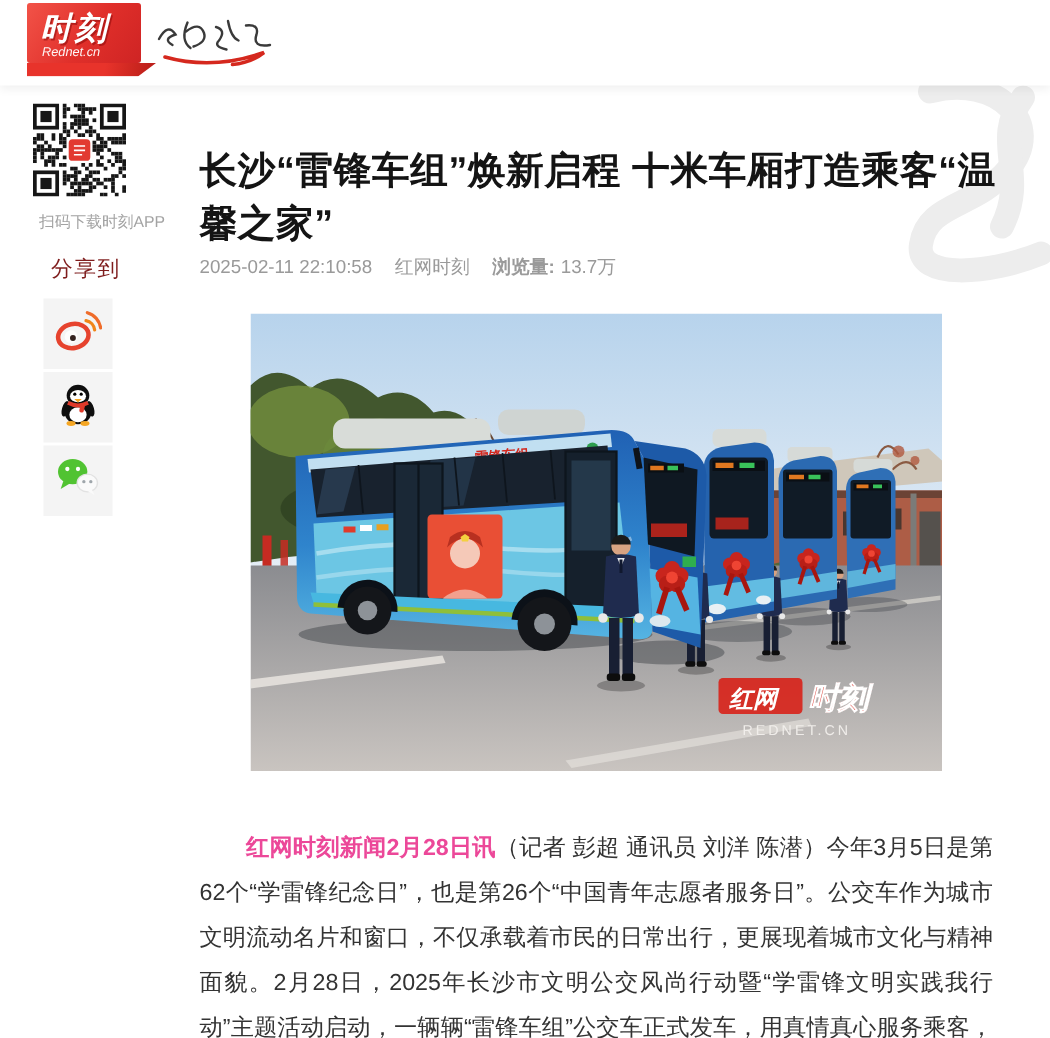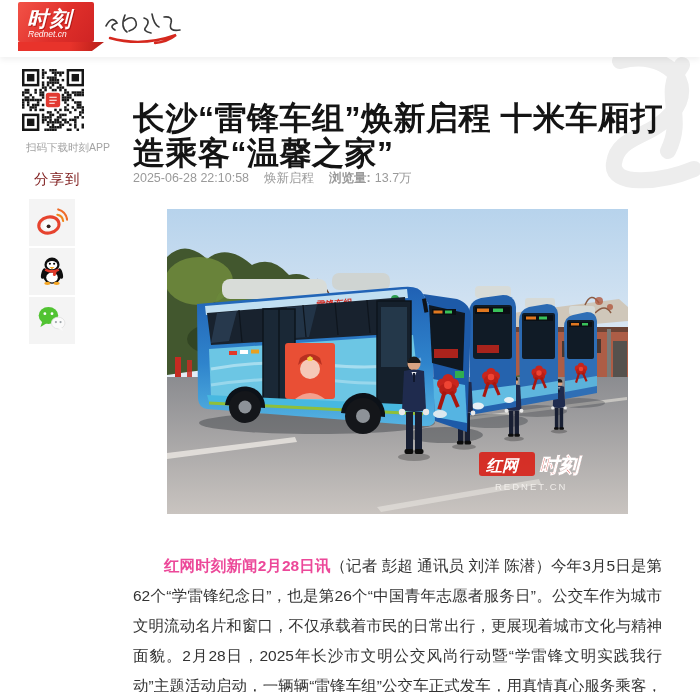--- a/index.html
+++ b/index.html
@@ -28,21 +28,21 @@
   .qr-box{position:absolute;left:22px;top:12px;width:62px;height:62px;background:#fff;}
   .qr-caption{position:absolute;left:10px;top:84px;width:100px;text-align:right;
         font-size:10.5px;color:#a3a3a3;}
   .share-label{position:absolute;left:34px;top:113px;font-size:14.5px;color:#7f1d1d;letter-spacing:1px;}
   .share-btn{position:absolute;left:29px;width:46px;height:47px;background:#f4f4f4;
         display:flex;align-items:center;justify-content:center;cursor:pointer;}
   .share-weibo{top:142px;} .share-qq{top:191px;} .share-wechat{top:240px;}
 
   
   .main{position:absolute;left:133px;top:57px;width:540px;z-index:1;}
-  .headline{position:absolute;left:0;top:23px;width:540px;font-size:32px;line-height:35px;
+  .headline{position:absolute;left:0;top:23px;width:540px;font-size:25px;line-height:35px;
         font-weight:bold;color:#141414;letter-spacing:.5px;}
   .meta{position:absolute;left:0;top:113px;font-size:12.5px;color:#9a9a9a;white-space:nowrap;}
   .meta span{margin-right:15px;}
   .meta .views-label{margin-right:4px;font-weight:bold;}
   .photo{position:absolute;left:34px;top:152px;width:461px;height:305px;}
   .para{position:absolute;left:0;top:478px;width:529px;font-size:15.5px;line-height:30px;
         color:#333;text-align:justify;text-indent:2em;}
   .para b{font-weight:bold;color:#ec4899;}
 </style>
 </head>
@@ -336,21 +336,21 @@
           <circle cx="27.6" cy="21.5" r="1.25" fill="#9fa6ab"></circle>
         </svg>
       </span>
     </div>
   </div>
 
   <div class="main">
     <h1 class="headline">长沙“雷锋车组”焕新启程 十米车厢打造乘客“温馨之家”</h1>
 
     <div class="meta">
-      <span>2025-06-28 22:10:58</span><span>焕新启程</span><span class="views-label">浏览量:</span><span>13.7万</span>
+      <span>2025-02-11 22:10:58</span><span>红网时刻</span><span class="views-label">浏览量:</span><span>13.7万</span>
     </div>
 
     <div class="photo">
       <svg width="461" height="305" viewBox="0 0 461 305">
         <defs>
           <linearGradient id="sky" x1="0" y1="0" x2="0" y2="1">
             <stop offset="0" stop-color="#b7d3ec"></stop>
               <stop offset="1" stop-color="#e6eef6"></stop>
           </linearGradient>
           <linearGradient id="road" x1="0" y1="0" x2="0" y2="1">

